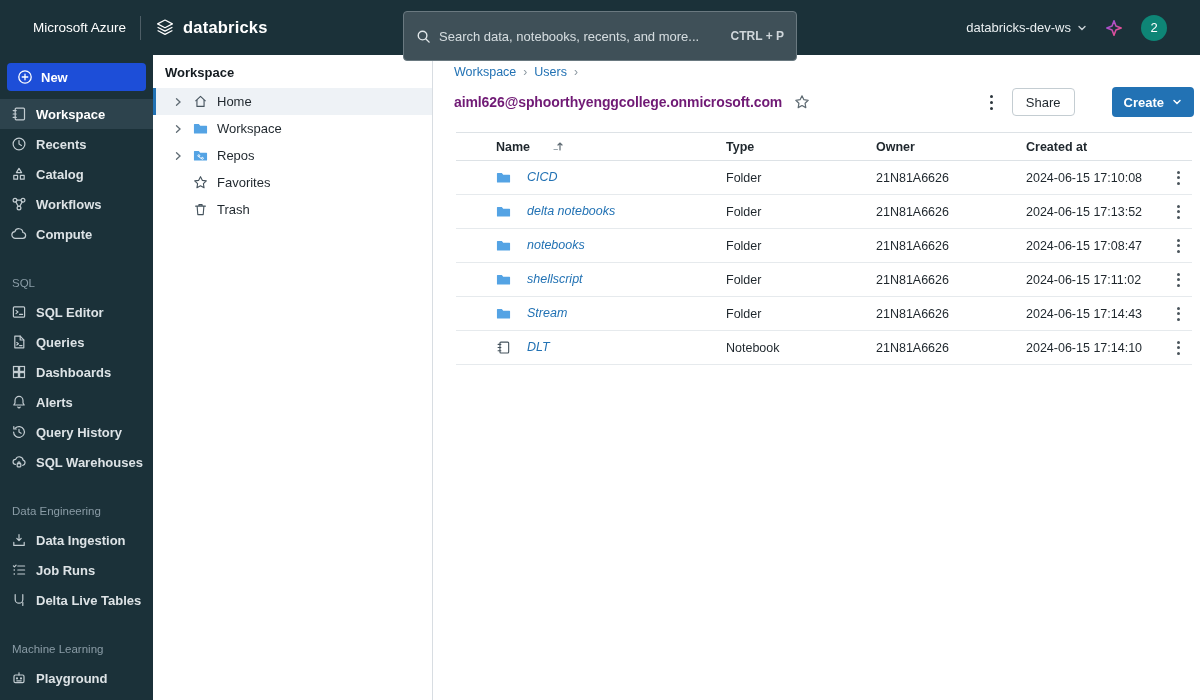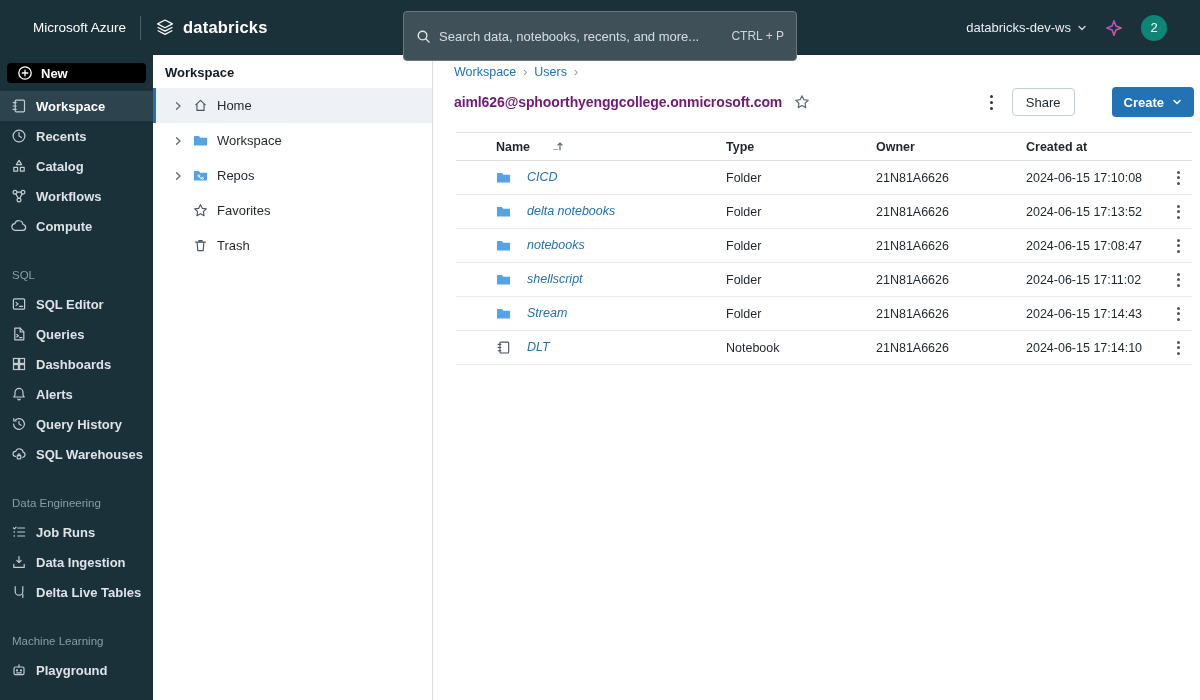--- a/index.html
+++ b/index.html
@@ -13,46 +13,46 @@
   .azure-label { color:#ffffff; font-size:13.5px; cursor:pointer; }
   .top-divider { width:1px; height:24px; background:#4e5e66; margin:0 14px; }
   .db-brand { display:flex; align-items:center; gap:8px; color:#fff; cursor:pointer; }
   .db-brand .db-word { font-size:16.5px; font-weight:700; letter-spacing:.2px; }
   .search-wrap { position:absolute; left:50%; transform:translateX(-50%); top:11px;
     width:394px; height:50px; background:#3f5058; border:1px solid #6a7980; border-radius:4px;
     display:flex; align-items:center; padding:0 12px; gap:8px; }
   .search-wrap input { flex:1; background:transparent; border:none; outline:none;
     color:#e8edef; font-size:13px; font-family:"Liberation Sans",sans-serif; }
   .search-wrap input::placeholder { color:#dde4e7; opacity:.95; }
-  .search-shortcut { color:#cfd6da; font-size:12px; white-space:nowrap; }
+  .search-shortcut { color:#cfd6da; font-size:12px; white-space:nowrap;font-weight:bold; }
   .top-right { margin-left:auto; display:flex; align-items:center; gap:18px; }
   .ws-selector { display:flex; align-items:center; gap:6px; color:#e9eef0;
     font-size:13px; cursor:pointer; }
   .avatar { width:26px; height:26px; border-radius:50%; background:#0e8576; color:#fff;
     font-size:13px; display:flex; align-items:center; justify-content:center; cursor:pointer; }
 
   
   .sidebar { position:absolute; left:0; top:55px; width:153px; height:645px;
     background:#1b3139; overflow:hidden; }
-  .new-btn { margin:8px 7px 8px; height:20px; background:#000000; border:none; width:139px;
+  .new-btn { margin:8px 7px 8px; height:28px; background:#1d4ed8; border:none; width:139px;
     border-radius:4px; color:#fff; font-size:13px; font-weight:700; display:flex;
     align-items:center; gap:8px; padding:0 10px; cursor:pointer;
     font-family:"Liberation Sans",sans-serif; }
   .nav-item { height:30px; display:flex; align-items:center; gap:9px; padding:0 11px;
     color:#dde3e6; font-size:13px; font-weight:600; cursor:pointer; white-space:nowrap; }
   .nav-item .icon { color:#c2ccd1; flex:0 0 auto; }
   .nav-item.selected { background:#2d434d; color:#ffffff; }
   .section-title { margin-top:26px; margin-bottom:6px; padding:0 12px; color:#8a9ca6;
     font-size:11.5px; line-height:16px; font-weight:400; }
 
   
   .tree-panel { position:absolute; left:153px; top:55px; width:280px; height:645px;
     background:#fff; border-right:1px solid #d8dde2; }
   .tree-header { padding:10px 12px 8px; font-size:13px; font-weight:700; color:#141b20; }
-  .tree-item { height:35px; display:flex; align-items:center; padding-left:17px;
+  .tree-item { height:27px; display:flex; align-items:center; padding-left:17px;
     font-size:13px; color:#1f272d; cursor:pointer; position:relative; }
   .tree-item .chev { width:16px; color:#5f6b73; display:flex; justify-content:center; }
   .tree-item .ticon { width:16px; margin-left:6px; margin-right:9px; color:#46545e;
     display:flex; justify-content:center; }
   .tree-item.selected { background:#eef2f6; }
   .tree-item.selected::before { content:""; position:absolute; left:0; top:0; bottom:0;
     width:3px; background:#2272b4; }
 
   
   .main { position:absolute; left:434px; top:55px; width:766px; height:645px;
@@ -258,35 +258,35 @@
       </svg>
     </span>
     <span>SQL Warehouses</span>
   </div>
 
   <div class="section-title">Data Engineering</div>
 
   <div class="nav-item">
     <span class="icon">
       <svg width="16" height="16" viewBox="0 0 16 16" fill="none" stroke="currentColor" stroke-width="1.2" stroke-linecap="round" stroke-linejoin="round">
+        <path d="M8 2.6 v6 M5.8 6.4 L8 8.6 L10.2 6.4"></path>
+        <path d="M2.8 10.4 v3 h10.4 v-3"></path>
+      </svg>
+    </span>
+    <span>Data Ingestion</span>
+  </div>
+  <div class="nav-item">
+    <span class="icon">
+      <svg width="16" height="16" viewBox="0 0 16 16" fill="none" stroke="currentColor" stroke-width="1.2" stroke-linecap="round" stroke-linejoin="round">
         <path d="M2.4 3.9 L3.4 4.9 L5.1 3.1"></path>
         <path d="M6.8 4h6.8 M6.8 8h6.8 M6.8 12h6.8"></path>
         <path d="M3.2 7.7v.6 M3.2 11.7v.6"></path>
       </svg>
     </span>
     <span>Job Runs</span>
-  </div>
-  <div class="nav-item">
-    <span class="icon">
-      <svg width="16" height="16" viewBox="0 0 16 16" fill="none" stroke="currentColor" stroke-width="1.2" stroke-linecap="round" stroke-linejoin="round">
-        <path d="M8 2.6 v6 M5.8 6.4 L8 8.6 L10.2 6.4"></path>
-        <path d="M2.8 10.4 v3 h10.4 v-3"></path>
-      </svg>
-    </span>
-    <span>Data Ingestion</span>
   </div>
   <div class="nav-item">
     <span class="icon">
       <svg width="16" height="16" viewBox="0 0 16 16" fill="none" stroke="currentColor" stroke-width="1.2" stroke-linecap="round">
         <path d="M4.2 2.6 v4.8 a3.8 3.8 0 0 0 7.6 0 v-4.8"></path>
         <path d="M11.8 10.6 v2.8"></path>
       </svg>
     </span>
     <span>Delta Live Tables</span>
   </div>

